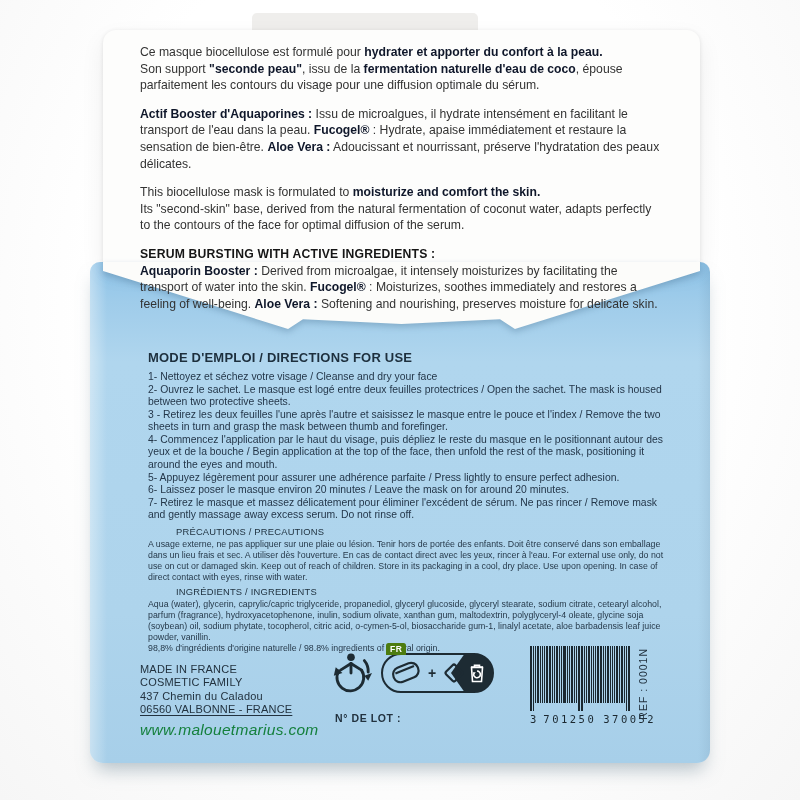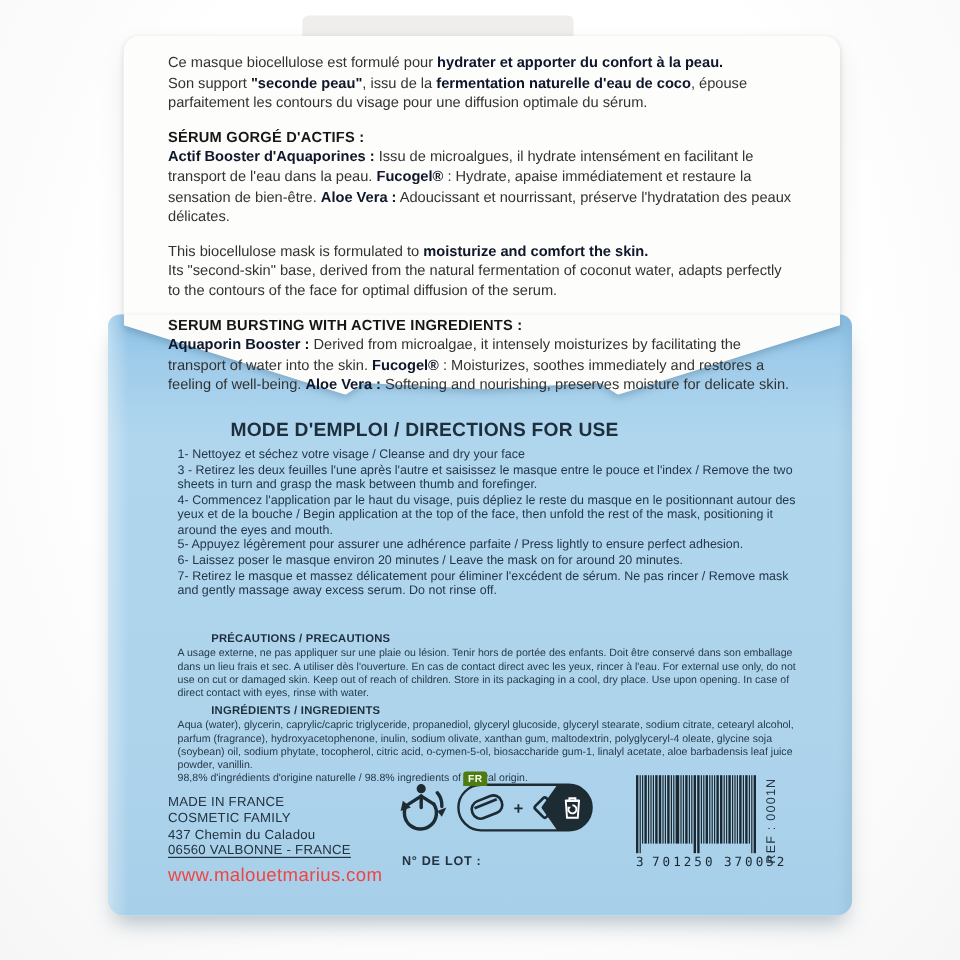--- a/index.html
+++ b/index.html
@@ -41,33 +41,33 @@
   .card-content{
     position:absolute;left:103px;top:30px;width:597px;z-index:4;
     padding:14px 40px 0 37px;box-sizing:border-box;
     color:#333;font-size:12.2px;line-height:1.36;
   }
   .card-content p{margin:0 0 12px 0;}
   .card-content p.after-h{margin-top:0;}
   .card-content h3{margin:0;font-size:12.2px;color:#161616;letter-spacing:.2px;font-weight:bold;}
   .card-content b{color:#0f172a;}
   .directions{position:absolute;left:148px;top:350px;width:524px;z-index:5;color:#24374a;}
-  .dir-heading{font-weight:bold;font-size:16px;letter-spacing:.2px;color:#1d2f3d;margin-bottom:6px;margin-left:44px;}
+  .dir-heading{font-weight:bold;font-size:13px;letter-spacing:.2px;color:#1d2f3d;margin-bottom:6px;}
   .dir-item{font-size:10.4px;line-height:1.21;}
   .small-block{position:absolute;left:148px;width:526px;z-index:5;color:#26394a;}
-  .sb-heading{font-weight:bold;font-size:9.4px;letter-spacing:.2px;color:#1d2f3d;margin-bottom:2px;padding-left:28px;}
+  .sb-heading{font-weight:normal;font-size:9.4px;letter-spacing:.2px;color:#1d2f3d;margin-bottom:2px;padding-left:28px;}
   .sb-body{font-size:8.8px;line-height:1.26;}
   .precautions{top:526px;}
   .ingredients{top:586px;}
 
   
   .address{position:absolute;left:140px;top:663px;z-index:5;color:#22323f;}
   .addr-line{font-size:11px;line-height:13.4px;letter-spacing:.2px;}
   .addr-line.underlined{text-decoration:underline;text-underline-offset:2px;}
-  .website{font-size:15.5px;letter-spacing:.3px;margin-top:4px;color:#ef4444;}
+  .website{font-size:15.5px;letter-spacing:.3px;margin-top:4px;color:#15803d;font-style:italic;}
   .lot-label{position:absolute;left:335px;top:712px;z-index:5;font-size:10.5px;font-weight:600;
     letter-spacing:.6px;color:#22323f;}
 
   
   .eco-row{position:absolute;left:330px;top:651px;z-index:5;display:flex;align-items:center;gap:9px;}
   .sort-pill{
     position:relative;width:102px;height:36px;border:2.5px solid #1d2b33;border-radius:20px;
     display:flex;align-items:center;gap:5px;padding-left:7px;box-sizing:content-box;overflow:visible;
   }
   .pill-clip{position:absolute;inset:-1px;border-radius:20px;overflow:hidden;}
@@ -99,31 +99,31 @@
   <div class="top-tab"></div>
 
   <div class="white-card"></div>
   <div class="flap-wrap">
       <div class="flap"></div>
     </div>
   <div class="blue-panel"></div>
 
   <div class="card-content">
     <p><span>Ce masque biocellulose est formulé pour </span><b>hydrater et apporter du confort à la peau.</b><br><span>Son support </span><b>"seconde peau"</b><span>, issu de la </span><b>fermentation naturelle d'eau de coco</b><span>, épouse parfaitement les contours du visage pour une diffusion optimale du sérum.</span></p>
-    <h3>SÉRUM GORGÉ D'ACTIFS :</h3>
     <p class="after-h"><b>Actif Booster d'Aquaporines :</b><span> Issu de microalgues, il hydrate intensément en facilitant le transport de l'eau dans la peau. </span><b>Fucogel®</b><span> : Hydrate, apaise immédiatement et restaure la sensation de bien-être. </span><b>Aloe Vera :</b><span> Adoucissant et nourrissant, préserve l'hydratation des peaux délicates.</span></p>
     <p><span>This biocellulose mask is formulated to </span><b>moisturize and comfort the skin.</b><br><span>Its "second-skin" base, derived from the natural fermentation of coconut water, adapts perfectly to the contours of the face for optimal diffusion of the serum.</span></p>
     <h3>SERUM BURSTING WITH ACTIVE INGREDIENTS :</h3>
     <p class="after-h"><b>Aquaporin Booster :</b><span> Derived from microalgae, it intensely moisturizes by facilitating the transport of water into the skin. </span><b>Fucogel®</b><span> : Moisturizes, soothes immediately and restores a feeling of well-being. </span><b>Aloe Vera :</b><span> Softening and nourishing, preserves moisture for delicate skin.</span></p>
   </div>
 
   <div class="directions">
     <div class="dir-heading">MODE D'EMPLOI / DIRECTIONS FOR USE</div>
     <div>
         <div class="dir-item">1- Nettoyez et séchez votre visage / Cleanse and dry your face</div>
+        <div class="dir-item">2- Ouvrez le sachet. Le masque est logé entre deux feuilles protectrices / Open the sachet. The mask is housed between two protective sheets.</div>
         <div class="dir-item">3 - Retirez les deux feuilles l'une après l'autre et saisissez le masque entre le pouce et l'index / Remove the two sheets in turn and grasp the mask between thumb and forefinger.</div>
         <div class="dir-item">4- Commencez l'application par le haut du visage, puis dépliez le reste du masque en le positionnant autour des yeux et de la bouche / Begin application at the top of the face, then unfold the rest of the mask, positioning it around the eyes and mouth.</div>
         <div class="dir-item">5- Appuyez légèrement pour assurer une adhérence parfaite / Press lightly to ensure perfect adhesion.</div>
         <div class="dir-item">6- Laissez poser le masque environ 20 minutes / Leave the mask on for around 20 minutes.</div>
         <div class="dir-item">7- Retirez le masque et massez délicatement pour éliminer l'excédent de sérum. Ne pas rincer / Remove mask and gently massage away excess serum. Do not rinse off.</div>
       </div>
   </div>
 
   <div class="small-block precautions">
     <div class="sb-heading">PRÉCAUTIONS / PRECAUTIONS</div>

